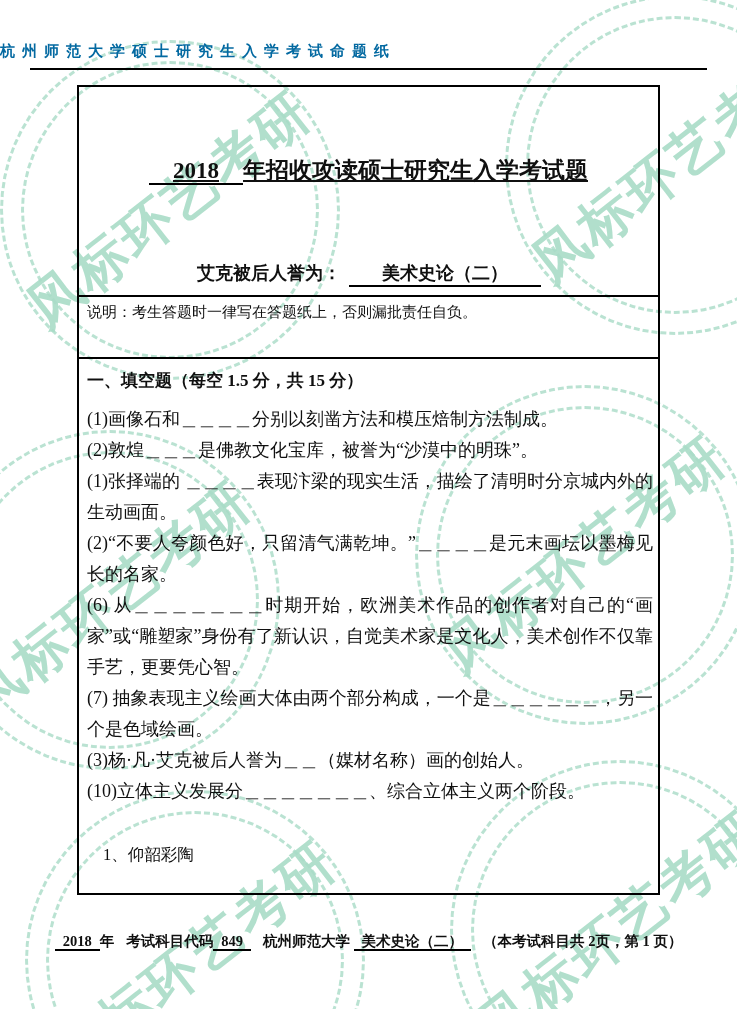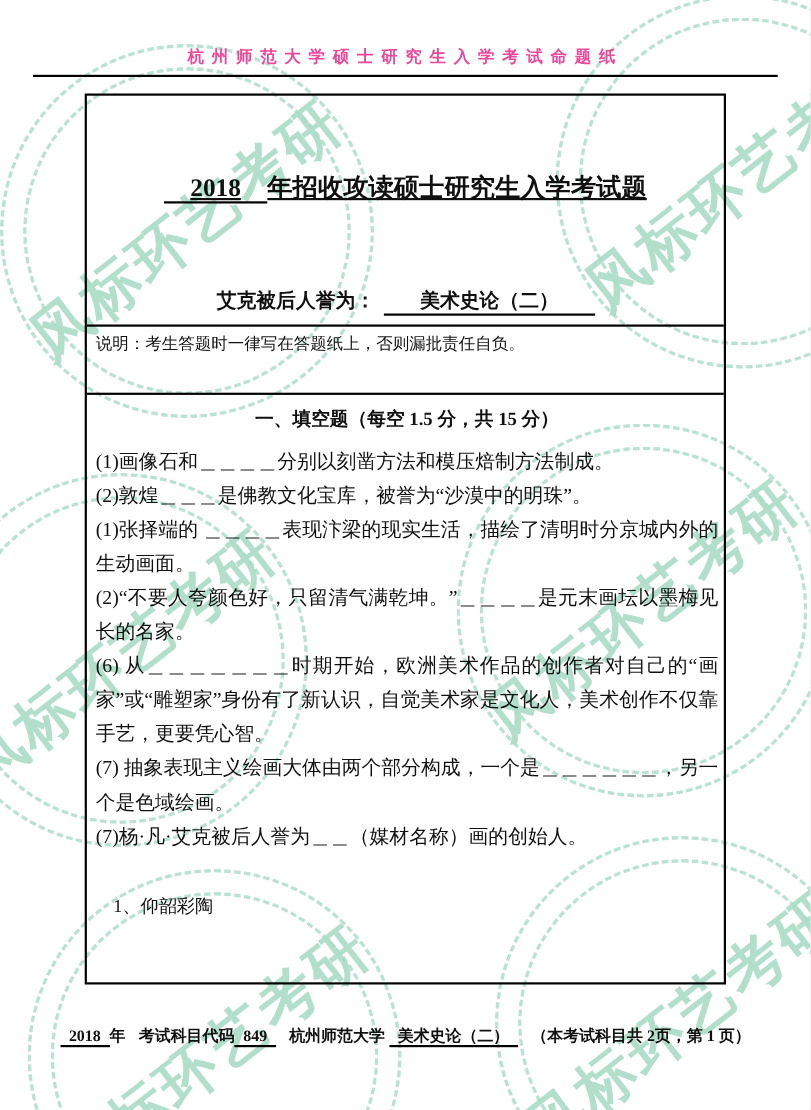--- a/index.html
+++ b/index.html
@@ -21,22 +21,22 @@
     position:absolute;left:50%;top:50%;
     transform:translate(-50%,-50%) rotate(-38deg);
     font-size:54px;font-weight:bold;white-space:nowrap;
     color:var(--wm-color,#a9dcc7);opacity:.9;letter-spacing:3px;
     font-family:"Liberation Serif","DejaVu Serif",serif;
   }
   
   .layer{position:relative;z-index:1;}
   #page-header{
     position:absolute;left:0;top:42px;width:100%;
-    text-align:center;font-weight:bold;font-size:15px;
-    letter-spacing:7px;color:#ec4899;
+    text-align:left;font-weight:bold;font-size:15px;
+    letter-spacing:7px;color:#0369a1;
   }
   #header-rule{position:absolute;left:30px;top:68px;width:677px;border-top:2px solid #000;}
   #exam-box{
     position:absolute;left:77px;top:85px;width:583px;height:810px;
     border:2px solid #000;box-sizing:border-box;background:transparent;
   }
   #university-name{
     position:absolute;left:0;top:22px;width:100%;text-align:center;
     font-size:27px;font-weight:bold;letter-spacing:24px;text-indent:24px;
   }
@@ -50,21 +50,21 @@
   #row-name{top:174px;}
   .subject-value{
     display:inline-block;min-width:192px;text-align:center;
     border-bottom:2px solid #000;margin-left:8px;font-weight:bold;
   }
   .divider{position:absolute;left:0;width:100%;border-top:2px solid #000;}
   #divider-1{top:208px;}
   #divider-2{top:270px;}
   #notice{position:absolute;left:8px;top:216px;width:560px;font-size:15px;}
   #qa-area{position:absolute;left:8px;top:282px;width:566px;}
-  .sec-title{font-size:17px;font-weight:bold;margin:0 0 11px 0;line-height:24px;text-align:center;}
+  .sec-title{font-size:17px;font-weight:bold;margin:0 0 11px 0;line-height:24px;}
   .q{font-size:18px;line-height:31px;margin:0;text-align:justify;}
   #section2{margin-top:32px;}
   .term{font-size:16.5px;line-height:31px;margin:16px;}
   
   #page-footer{
     position:absolute;left:0;top:932px;width:100%;text-align:center;
     font-size:14.5px;font-weight:bold;white-space:nowrap;
   }
   .f-u{border-bottom:2px solid #000;padding:0 8px;}
   .f-gap{display:inline-block;width:12px;}
@@ -127,21 +127,22 @@
       <div class="divider" id="divider-2"></div>
 
       <div id="qa-area">
         <p class="sec-title">一、填空题（每空 1.5 分，共 15 分）</p>
         <p class="q">(1)画像石和＿＿＿＿分别以刻凿方法和模压焙制方法制成。</p>
         <p class="q">(2)敦煌＿＿＿是佛教文化宝库，被誉为“沙漠中的明珠”。</p>
         <p class="q">(1)张择端的 ＿＿＿＿表现汴梁的现实生活，描绘了清明时分京城内外的生动画面。</p>
         <p class="q">(2)“不要人夸颜色好，只留清气满乾坤。”＿＿＿＿是元末画坛以墨梅见长的名家。</p>
         <p class="q">(6) 从＿＿＿＿＿＿＿时期开始，欧洲美术作品的创作者对自己的“画家”或“雕塑家”身份有了新认识，自觉美术家是文化人，美术创作不仅靠手艺，更要凭心智。</p>
         <p class="q">(7) 抽象表现主义绘画大体由两个部分构成，一个是＿＿＿＿＿＿，另一个是色域绘画。</p>
-        <p class="q">(7)杨·凡·艾克被后人誉为＿＿（媒材名称）画的创始人。</p>
+        <p class="q">(3)杨·凡·艾克被后人誉为＿＿（媒材名称）画的创始人。</p>
+        <p class="q">(10)立体主义发展分＿＿＿＿＿＿＿、综合立体主义两个阶段。</p>
 
         <div id="section2">
           <p class="term">1、仰韶彩陶</p>
         </div>
       </div>
 
     </div>
 
     <div id="page-footer">
       <span class="f-u">2018</span><span>年</span><span class="f-gap"></span><span>考试科目代码</span><span class="f-u">849</span><span class="f-gap"></span><span>杭州师范大学</span> <span class="f-u">美术史论（二）</span><span class="f-gap"></span><span>（本考试科目共 2页，第 1 页）</span>

